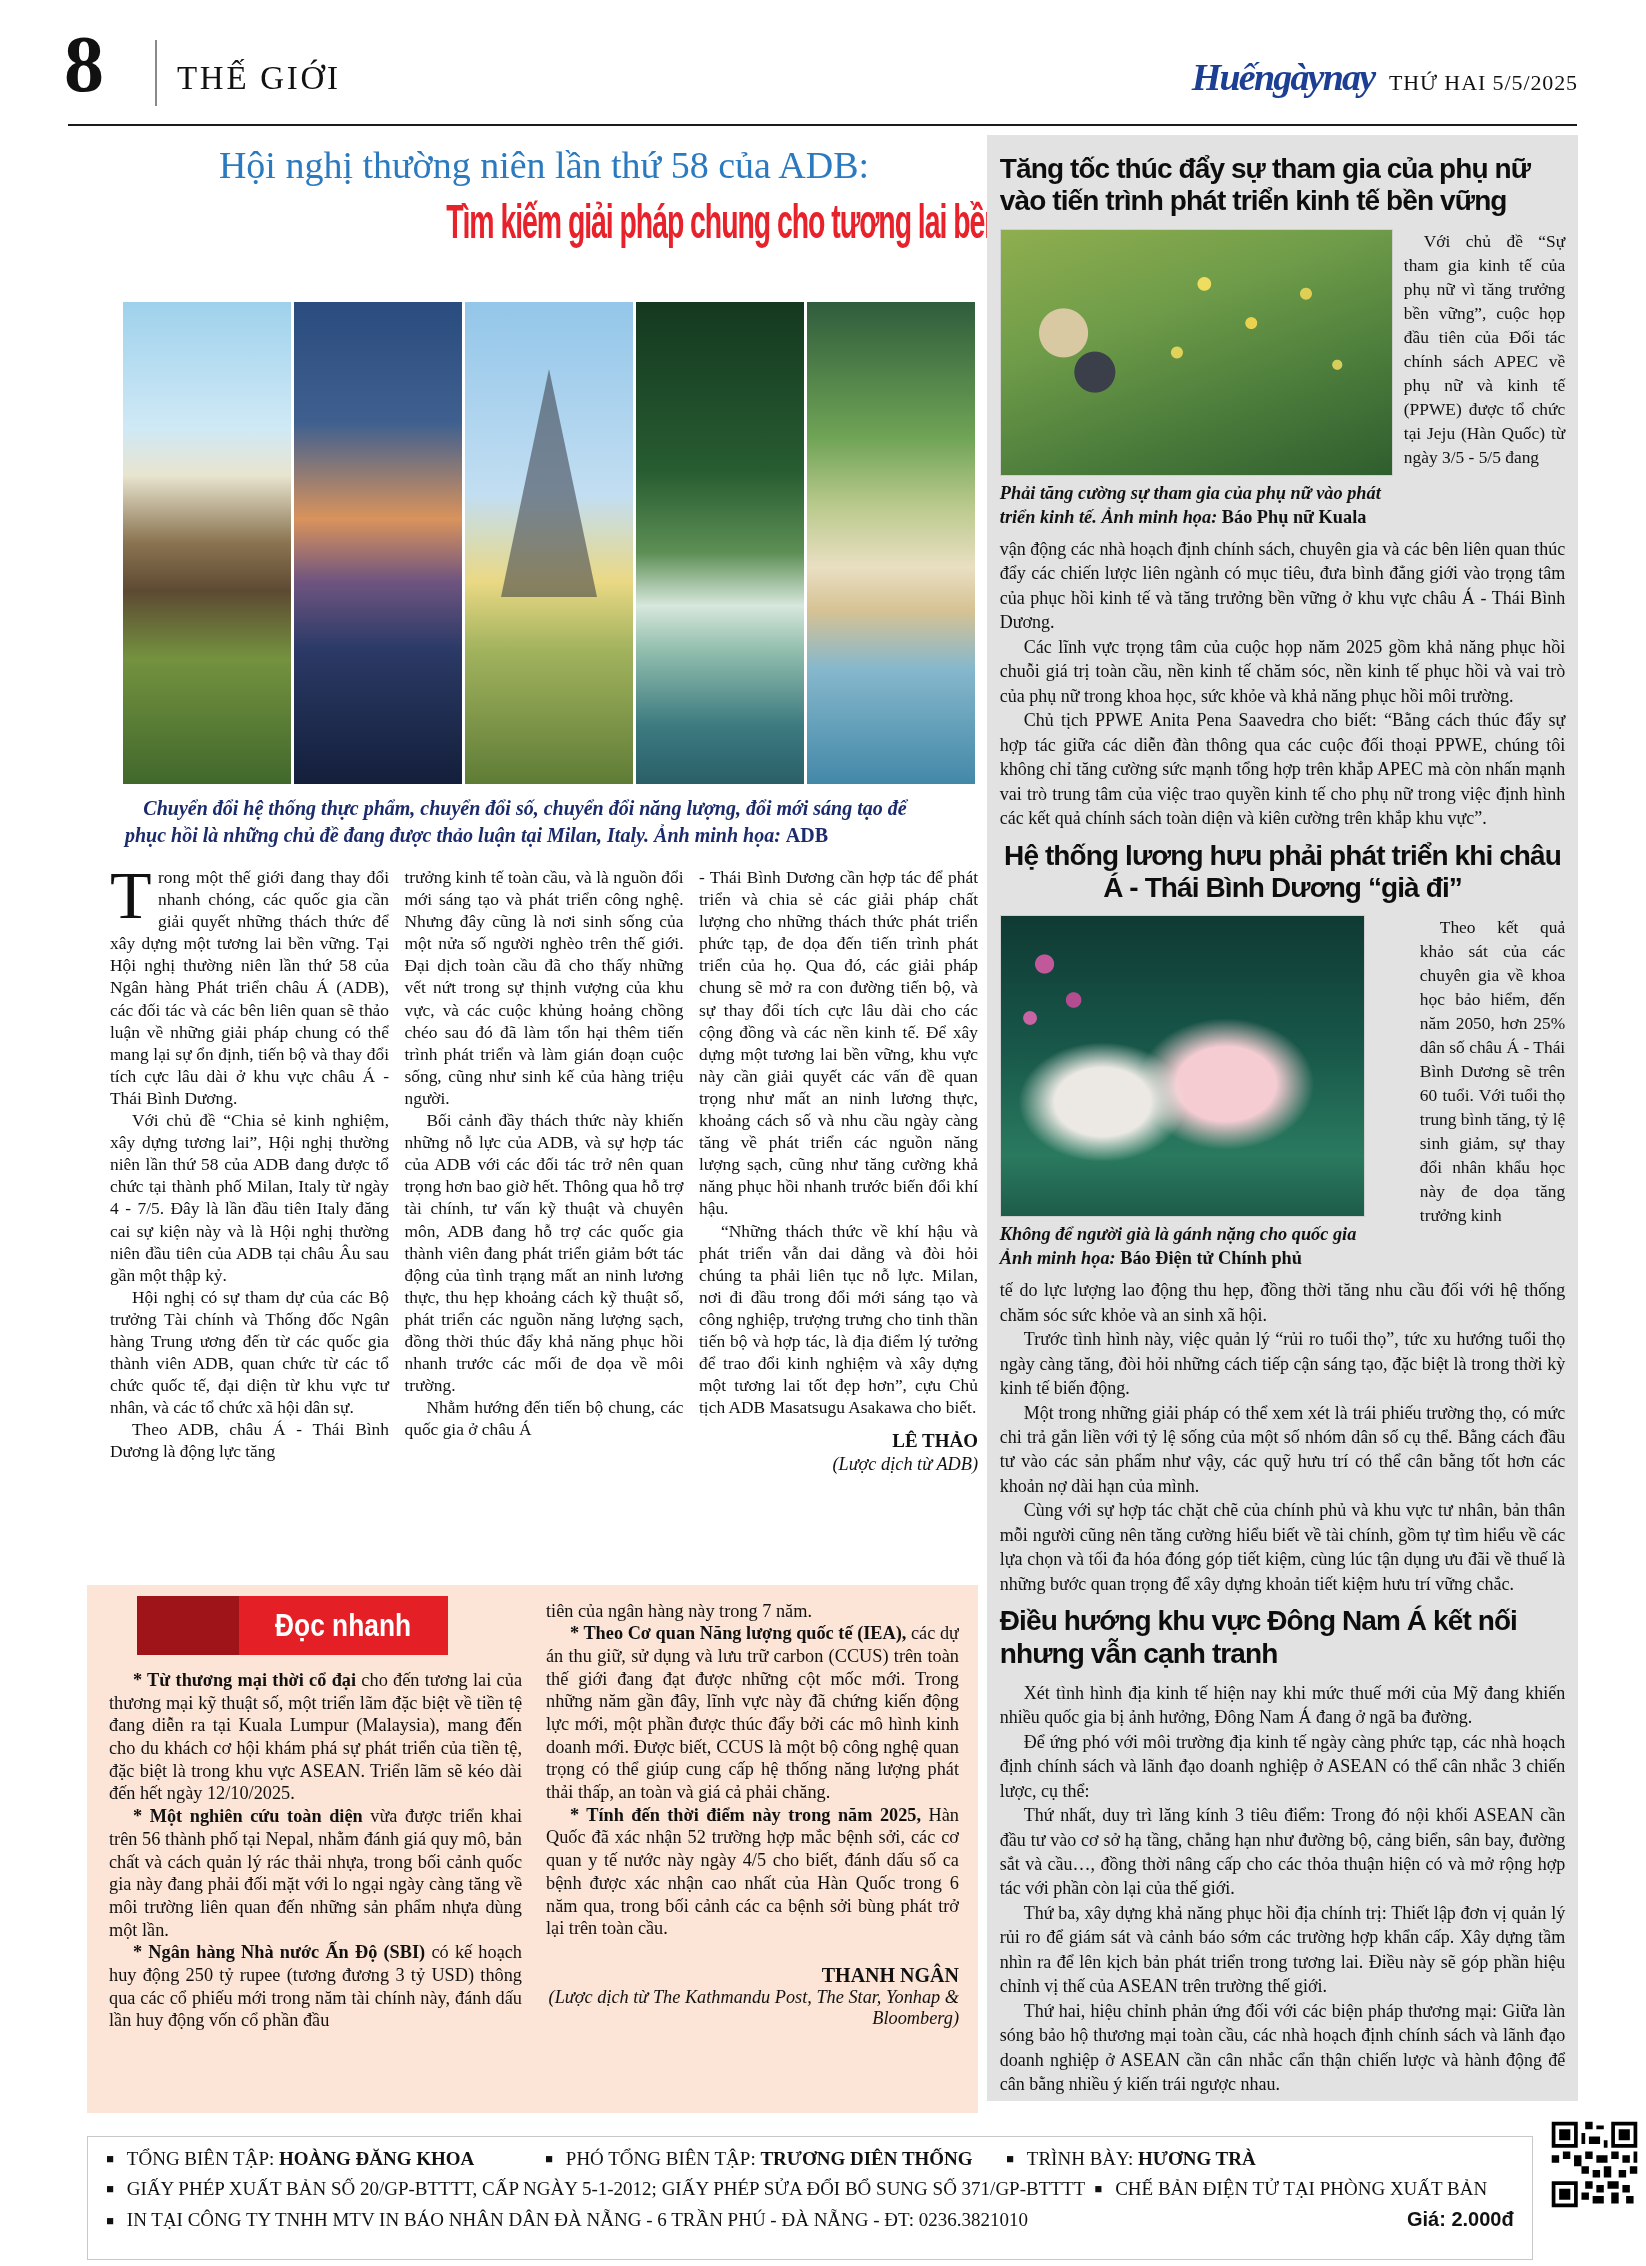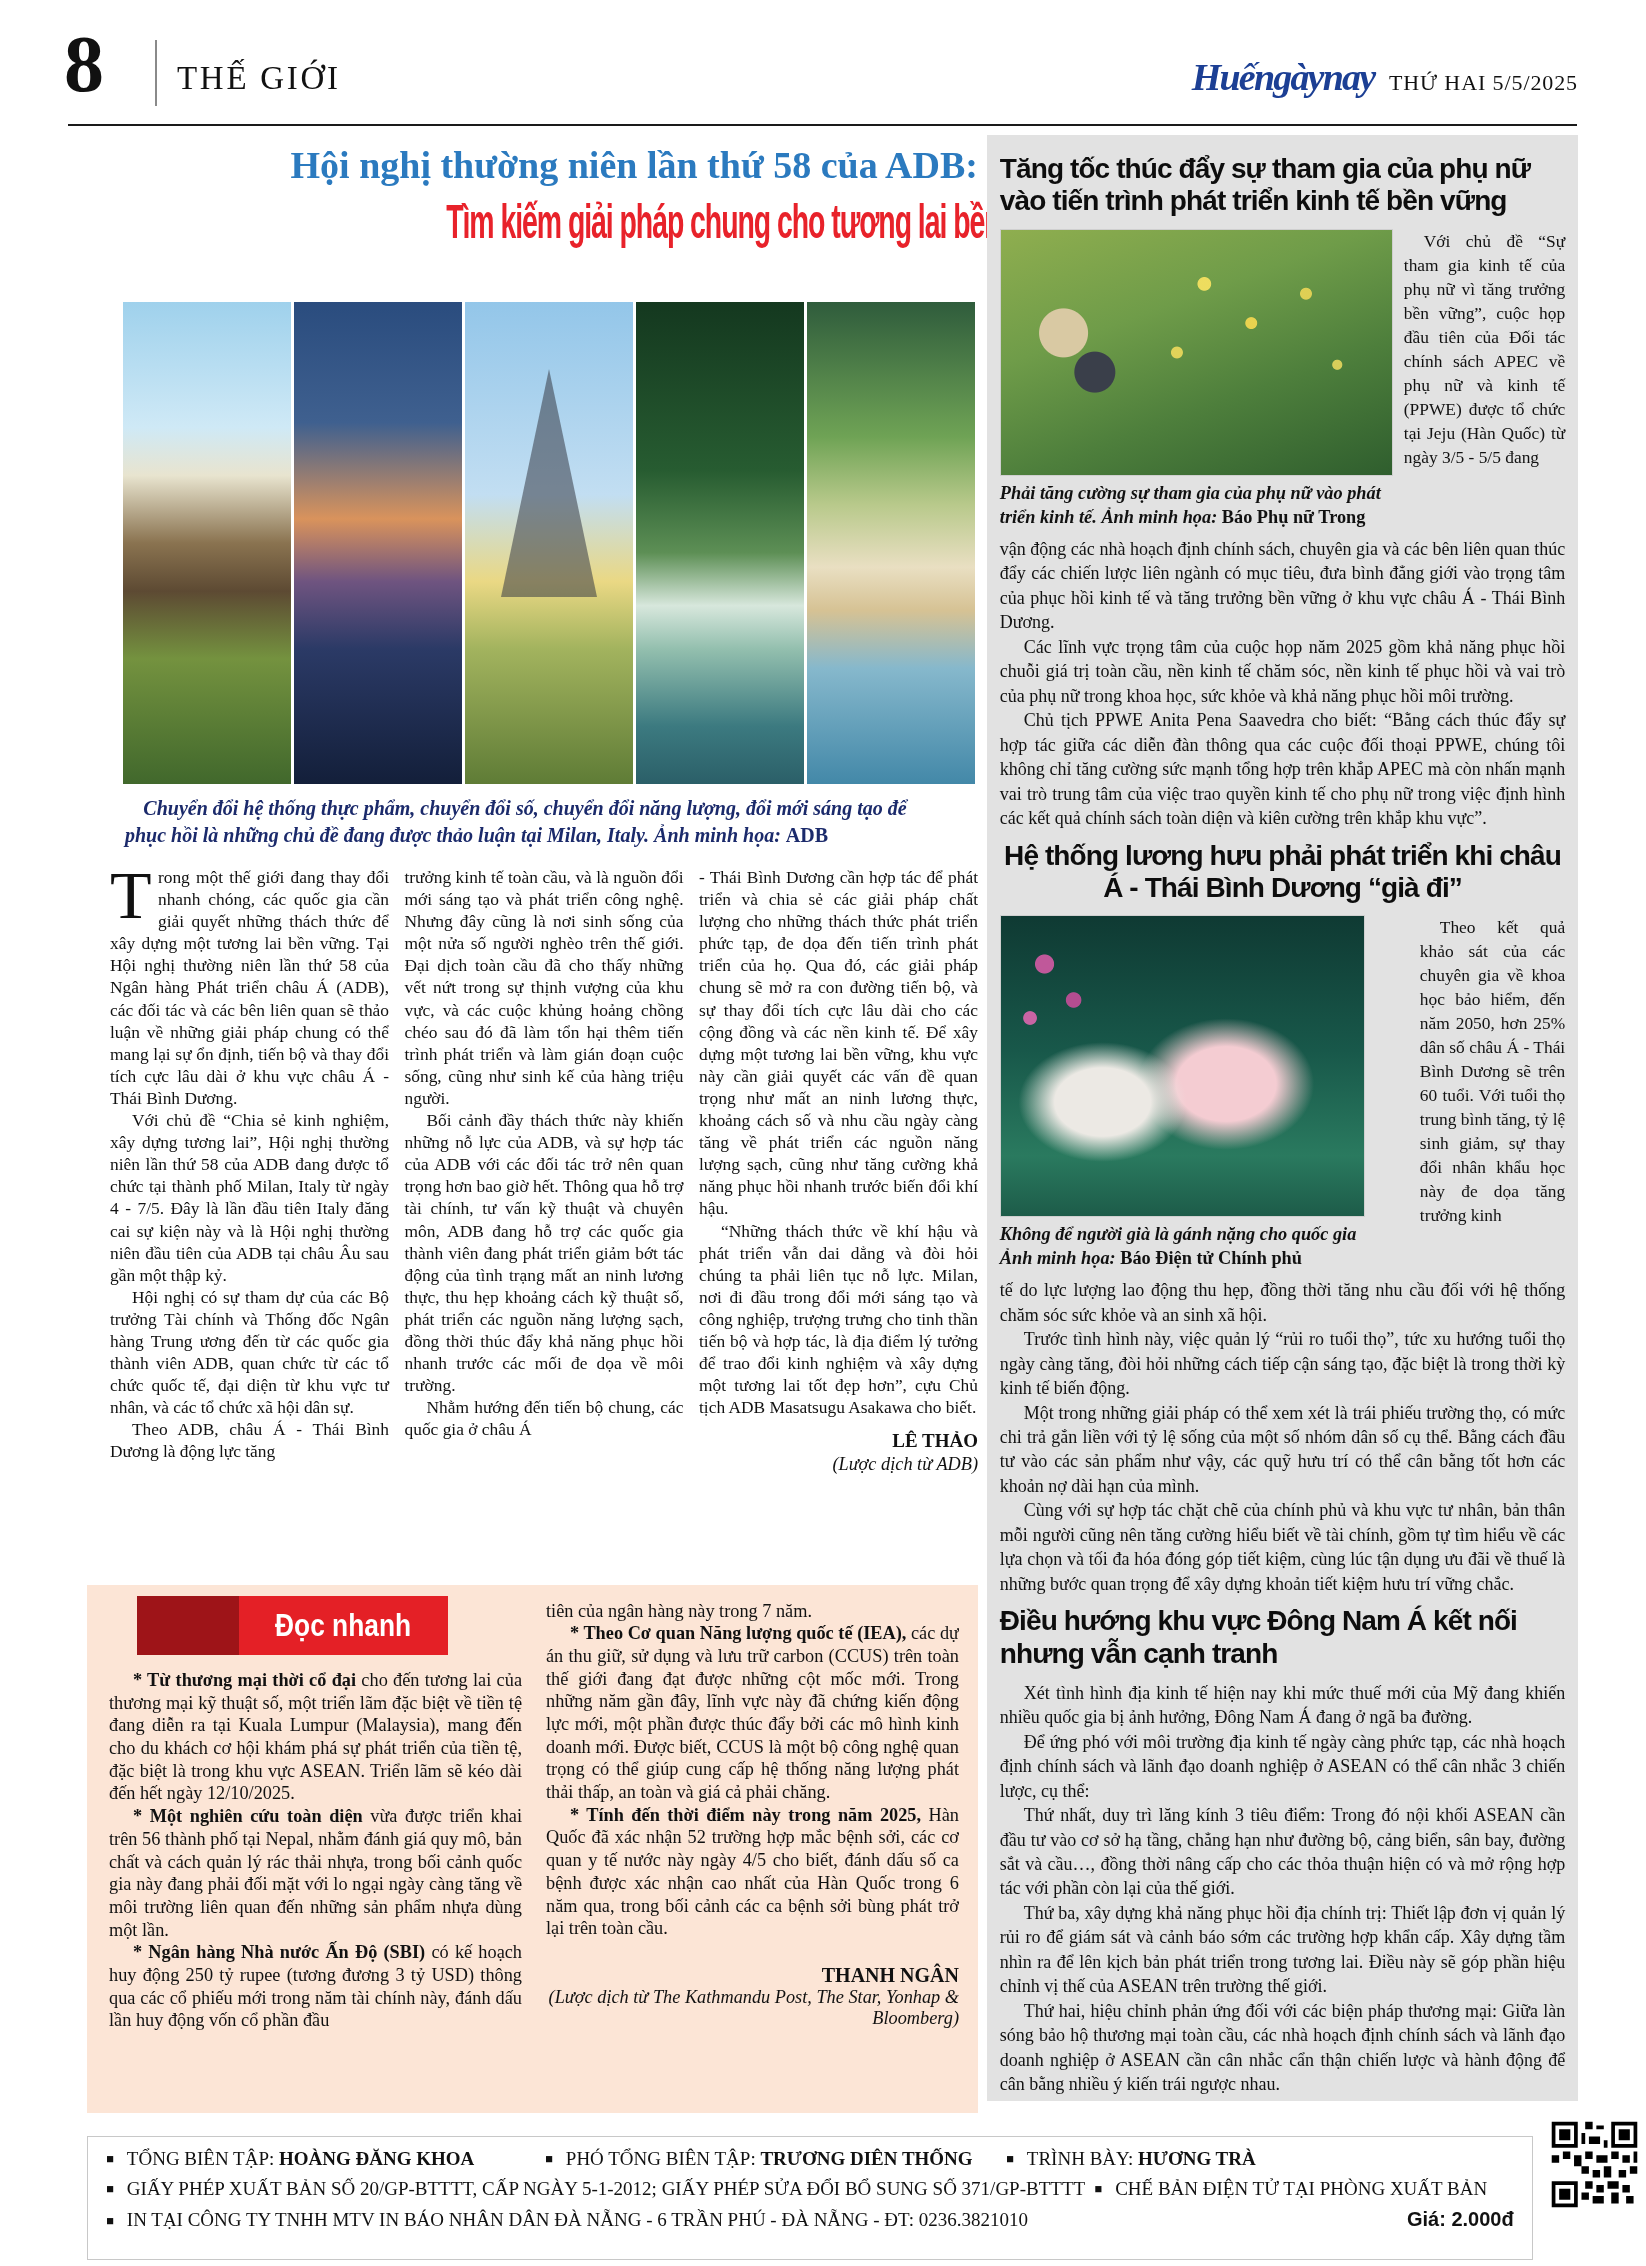--- a/index.html
+++ b/index.html
@@ -14,22 +14,22 @@
   
   .hdr-num { position:absolute; left:64px; top:24px; font-size:80px; font-weight:700; line-height:1; }
   .hdr-vrule { position:absolute; left:155px; top:40px; width:1.8px; height:66px; background:#8a8a8a; }
   .hdr-section { position:absolute; left:177px; top:60px; font-size:33px; letter-spacing:2.7px; }
   .hdr-right { position:absolute; right:69px; top:55px; display:flex; align-items:baseline; gap:14.6px; }
   .hdr-logo { font-size:38px; font-weight:700; font-style:italic; letter-spacing:-1.8px; color:var(--logo-blue,#1c3f94); }
   .hdr-date { font-size:22px; letter-spacing:0.9px; }
   .hdr-hrule { position:absolute; left:68px; top:124px; width:1509px; height:1.8px; background:#1a1a1a; }
 
   
-  .kicker { position:absolute; left:110px; top:143px; width:868px; text-align:right;
-            font-weight:700; font-size:38px; color:var(--accent-blue,#2b7abf); }
+  .kicker { position:absolute; left:110px; top:143px; width:868px; text-align:center;
+            font-weight:400; font-size:38px; color:var(--accent-blue,#2b7abf); }
   .headline { position:absolute; left:88px; top:196px; width:914px; text-align:center; }
   .headline > span { display:inline-block; white-space:nowrap; font-family:"Liberation Sans",sans-serif;
             font-weight:700; font-size:49px; letter-spacing:-1.8px; color:var(--accent-red,#e8222a);
             transform:scaleX(.58); line-height:1.05; }
 
   .collage { position:absolute; left:123px; top:302px; width:852px; height:482px; display:flex; gap:2.7px; }
   .collage .ph { flex:1; position:relative; overflow:hidden; }
   .ph1 { background:linear-gradient(180deg,#9fd1ec 0%,#cfe9f6 26%,#e8e4cf 36%,#8a7350 50%,#5d4a33 60%,#74923f 74%,#41682c 100%); }
   .ph2 { background:linear-gradient(180deg,#2a4c7e 0%,#3f608f 25%,#d9935c 45%,#6f5480 58%,#2b3a66 72%,#131f3a 100%); }
   .ph3 { background:linear-gradient(180deg,#93c6e9 0%,#c2def2 40%,#ead884 58%,#a2b35e 72%,#5f7c36 100%); }
@@ -190,21 +190,21 @@
   </div>
 </div>
 
 <div class="rightcol">
 
   <div class="ra-title">Tăng tốc thúc đẩy sự tham gia của phụ nữ vào tiến trình phát triển kinh tế bền vững</div>
   <div class="ra-row">
     <div class="ph-wrap1">
       <div class="photo photo-1"></div>
       <div class="ra-caption">
-        <span>Phải tăng cường sự tham gia của phụ nữ vào phát triển kinh tế. Ảnh minh họa: </span><span class="cr">Báo Phụ nữ Trong</span>
+        <span>Phải tăng cường sự tham gia của phụ nữ vào phát triển kinh tế. Ảnh minh họa: </span><span class="cr">Báo Phụ nữ Kuala</span>
       </div>
     </div>
     <div class="ra-side">
       <p>Với chủ đề “Sự tham gia kinh tế của phụ nữ vì tăng trưởng bền vững”, cuộc họp đầu tiên của Đối tác chính sách APEC về phụ nữ và kinh tế (PPWE) được tổ chức tại Jeju (Hàn Quốc) từ ngày 3/5 - 5/5 đang</p>
     </div>
   </div>
   <div class="ra-body">
     <p class="cont">vận động các nhà hoạch định chính sách, chuyên gia và các bên liên quan thúc đẩy các chiến lược liên ngành có mục tiêu, đưa bình đẳng giới vào trọng tâm của phục hồi kinh tế và tăng trưởng bền vững ở khu vực châu Á - Thái Bình Dương.</p>
     <p>Các lĩnh vực trọng tâm của cuộc họp năm 2025 gồm khả năng phục hồi chuỗi giá trị toàn cầu, nền kinh tế chăm sóc, nền kinh tế phục hồi và vai trò của phụ nữ trong khoa học, sức khỏe và khả năng phục hồi môi trường.</p>
     <p>Chủ tịch PPWE Anita Pena Saavedra cho biết: “Bằng cách thúc đẩy sự hợp tác giữa các diễn đàn thông qua các cuộc đối thoại PPWE, chúng tôi không chỉ tăng cường sức mạnh tổng hợp trên khắp APEC mà còn nhấn mạnh vai trò trung tâm của việc trao quyền kinh tế cho phụ nữ trong việc định hình các kết quả chính sách toàn diện và kiên cường trên khắp khu vực”.</p>

